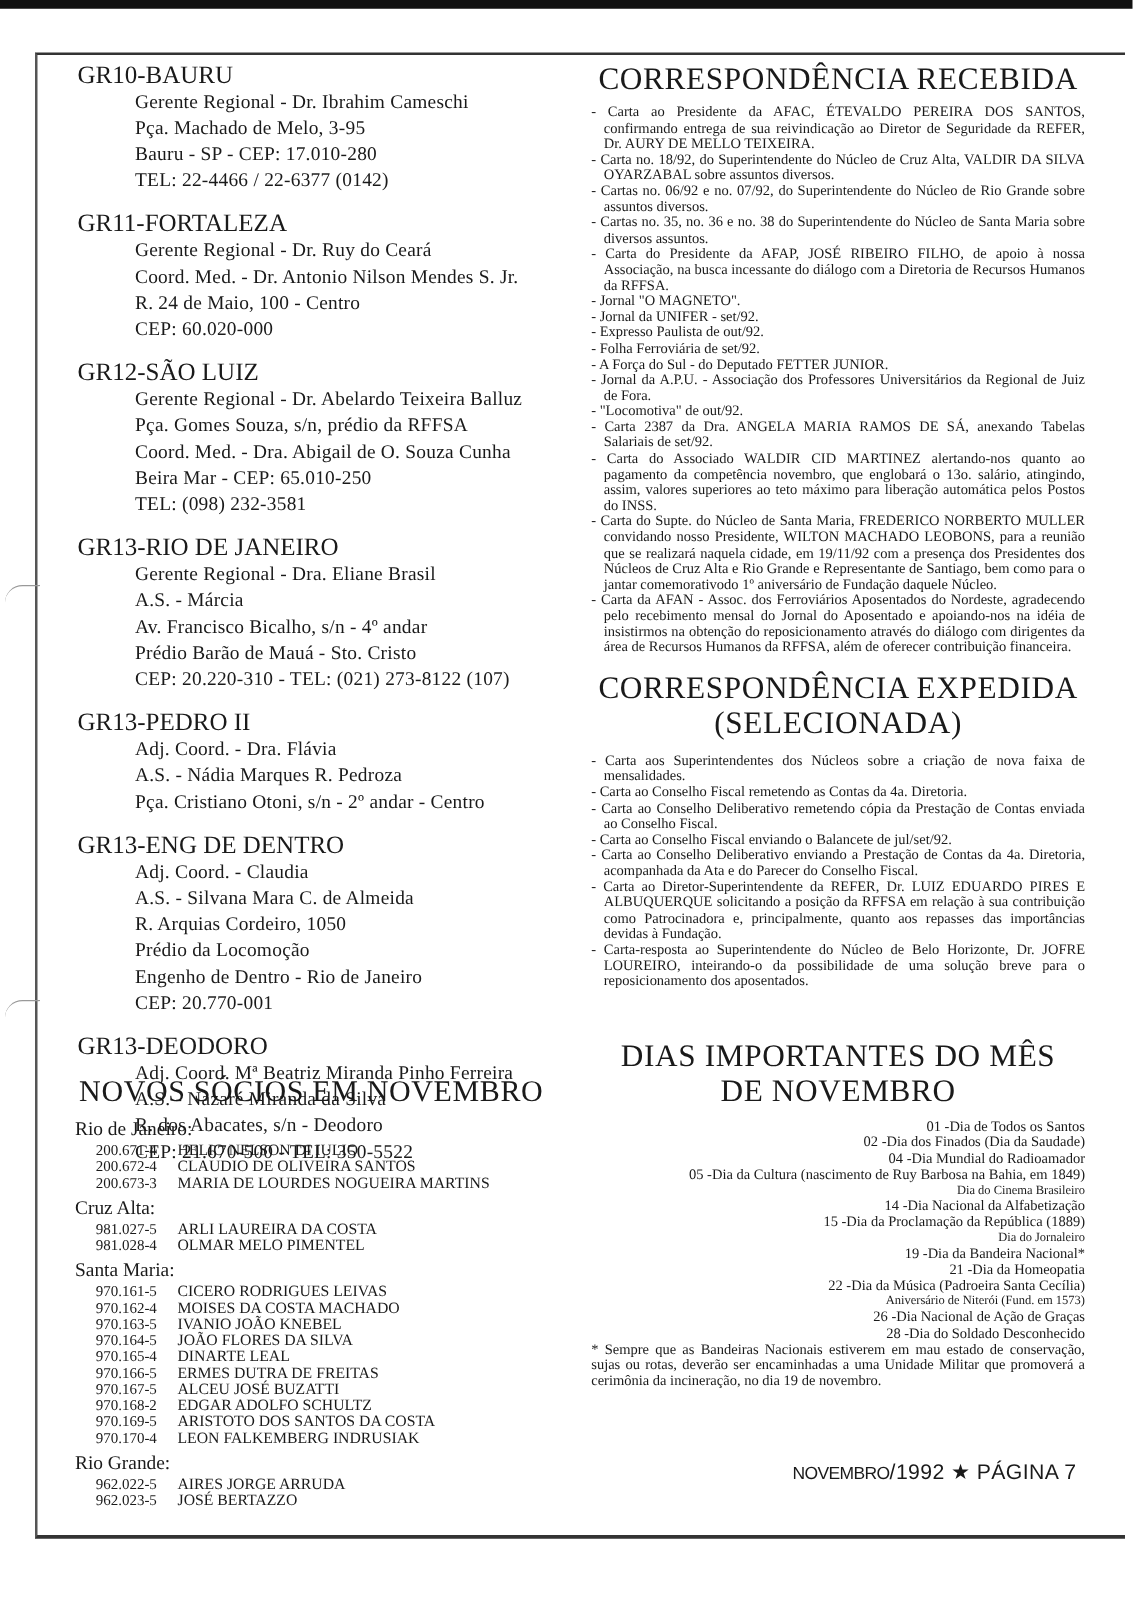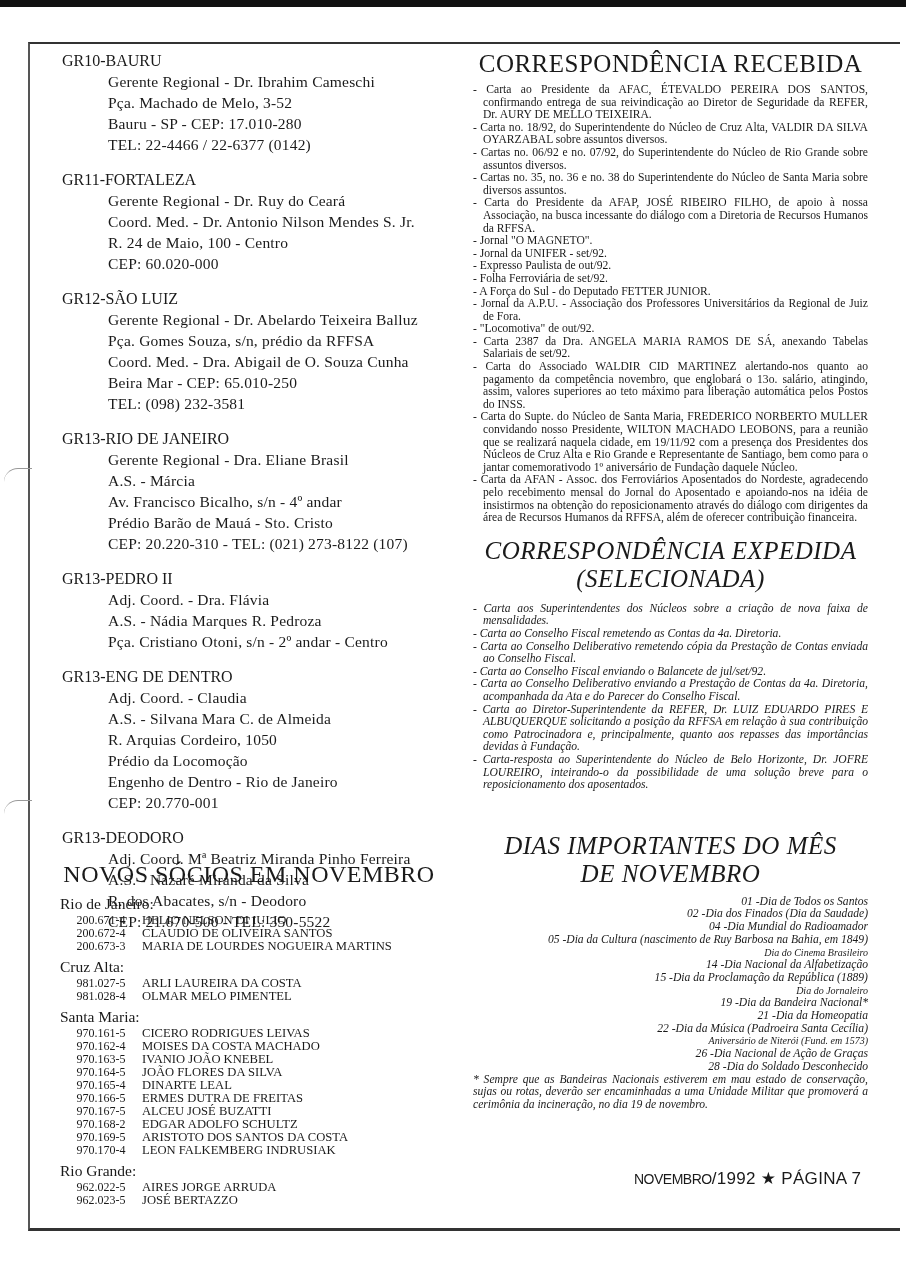--- a/index.html
+++ b/index.html
@@ -2,32 +2,32 @@
 <html><head>
 <meta charset="utf-8">
 <style>
   html,body{margin:0;padding:0;background:#fff;}
   body{width:906px;height:1285px;position:relative;overflow:hidden;font-family:"Liberation Serif","DejaVu Serif",serif;color:#1a1a1a;}
   .topbar{position:absolute;left:0;top:0;width:906px;height:7px;background:#111;}
   .frame{position:absolute;left:28px;top:42px;width:870px;height:1184px;border-top:2px solid #333;border-left:2px solid #555;border-bottom:3px solid #333;}
   .leftcol{position:absolute;left:62px;top:50px;width:400px;}
   .rightcol{position:absolute;left:473px;top:50px;width:395px;}
   .gr{margin-bottom:14px;}
-  .gr-title{font-size:16px;line-height:21px;}
+  .gr-title{font-size:20px;line-height:21px;}
   .gr-line{font-size:15.5px;line-height:21px;padding-left:46px;letter-spacing:0.2px;white-space:nowrap;}
   .h2{font-size:25px;text-align:center;line-height:28px;letter-spacing:0.5px;}
   .novos{position:absolute;left:44px;top:860px;width:410px;}
   .novos .h2{font-size:24px;margin-bottom:6px;}
   .city{font-size:15.5px;line-height:20px;margin-top:4px;margin-left:16px;}
   .member{font-size:12.6px;line-height:13px;margin-left:16px;white-space:nowrap;}
   .member .num{display:inline-block;width:82px;font-size:12px;text-align:center;}
   .items{margin:6px 0 0 0;padding:0;list-style:none;}
   .items li{font-size:11.6px;line-height:12.6px;text-align:justify;padding-left:10px;text-indent:-10px;}
   .items li::before{content:"- ";}
-  .sec2{margin-top:12px;font-style:italic;}
+  .sec2{margin-top:12px;}
   .days{margin-top:8px;text-align:right;}
   .day{font-size:11.6px;line-height:12.7px;padding-left:32px;text-indent:-32px;}
   .day .d{display:inline-block;width:32px;text-indent:0;}
   .day-sub{font-size:10px;line-height:12.7px;padding-left:32px;}
   .footnote{font-size:11.6px;line-height:12.7px;text-align:justify;}
   .footer{position:absolute;left:634px;top:1168px;font-family:"Liberation Sans","DejaVu Sans",sans-serif;font-size:17px;letter-spacing:0.3px;}
   .footer .mo{font-size:14px;letter-spacing:-0.5px;}
   .tick{position:absolute;left:4px;width:28px;height:24px;border-top:1px solid #999;border-radius:14px 0 0 0;}
 </style>
 </head>
@@ -35,21 +35,21 @@
 
 <div class="topbar"></div>
 <div class="frame"></div>
 <div class="tick" style="top:468px"></div>
 <div class="tick" style="top:800px"></div>
 
 <div class="leftcol" id="offices">
     <div class="gr">
       <div class="gr-title">GR10-BAURU</div>
       <div class="gr-line">Gerente Regional - Dr. Ibrahim Cameschi</div>
-      <div class="gr-line">Pça. Machado de Melo, 3-52</div>
+      <div class="gr-line">Pça. Machado de Melo, 3-95</div>
       <div class="gr-line">Bauru - SP - CEP: 17.010-280</div>
       <div class="gr-line">TEL: 22-4466 / 22-6377 (0142)</div>
     </div>
     <div class="gr">
       <div class="gr-title">GR11-FORTALEZA</div>
       <div class="gr-line">Gerente Regional - Dr. Ruy do Ceará</div>
       <div class="gr-line">Coord. Med. - Dr. Antonio Nilson Mendes S. Jr.</div>
       <div class="gr-line">R. 24 de Maio, 100 - Centro</div>
       <div class="gr-line">CEP: 60.020-000</div>
     </div>

